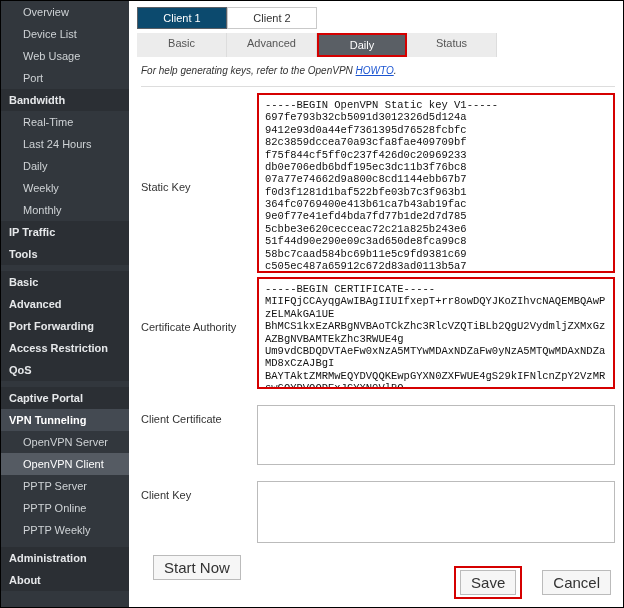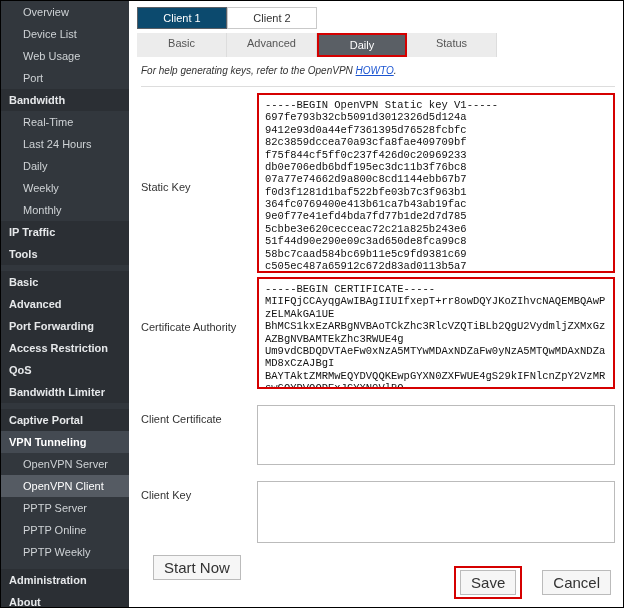--- a/index.html
+++ b/index.html
@@ -56,21 +56,20 @@
     <div class="item sub">Weekly</div>
     <div class="item sub">Monthly</div>
     <div class="section">IP Traffic</div>
     <div class="section">Tools</div>
     <div style="height: 6px;"></div>
     <div class="section">Basic</div>
     <div class="section">Advanced</div>
     <div class="section">Port Forwarding</div>
     <div class="section">Access Restriction</div>
     <div class="section">QoS</div>
-    <div class="section">Bandwidth Limiter</div>
     <div style="height: 6px;"></div>
     <div class="section">Captive Portal</div>
     <div class="section highlight">VPN Tunneling</div>
     <div class="item sub">OpenVPN Server</div>
     <div class="item sub highlight2">OpenVPN Client</div>
     <div class="item sub">PPTP Server</div>
     <div class="item sub">PPTP Online</div>
     <div class="item sub">PPTP Weekly</div>
     <div style="height: 6px;"></div>
     <div class="section">Administration</div>

